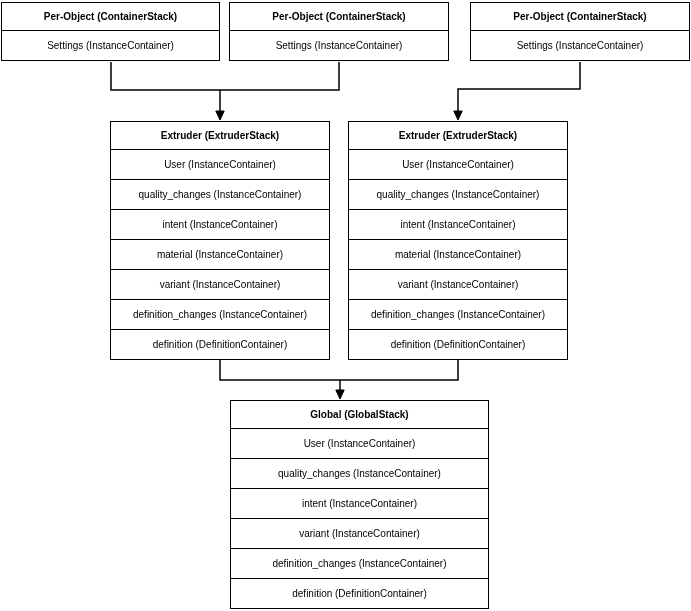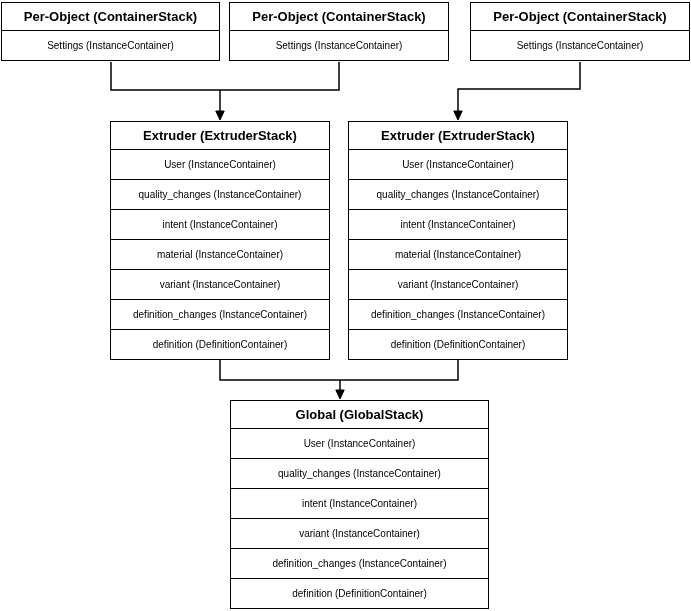--- a/index.html
+++ b/index.html
@@ -32,21 +32,21 @@
     position: absolute;
     box-sizing: border-box;
     background: #ffffff;
     border: 1.5px solid #000000;
   }
   .node-header {
     height: 27px;
     display: flex;
     align-items: center;
     justify-content: center;
-    font-size: 13px;
+    font-size: 10px;
     font-weight: bold;
     white-space: nowrap;
     overflow: hidden;
   }
   .node-row {
     box-sizing: border-box;
     height: 30px;
     border-top: 1.5px solid #000000;
     display: flex;
     align-items: center;

